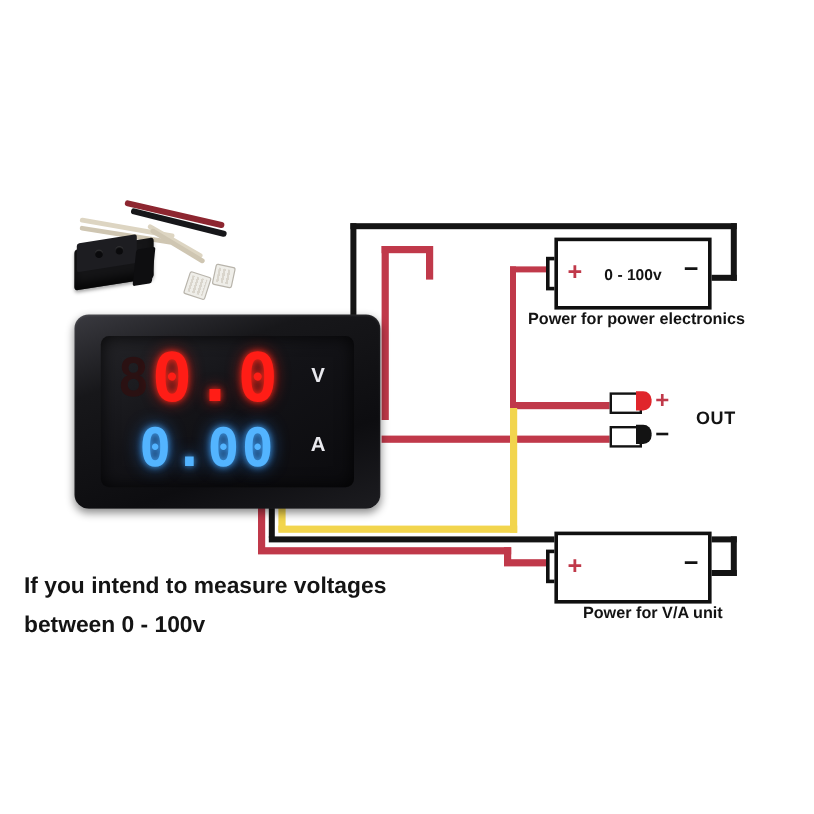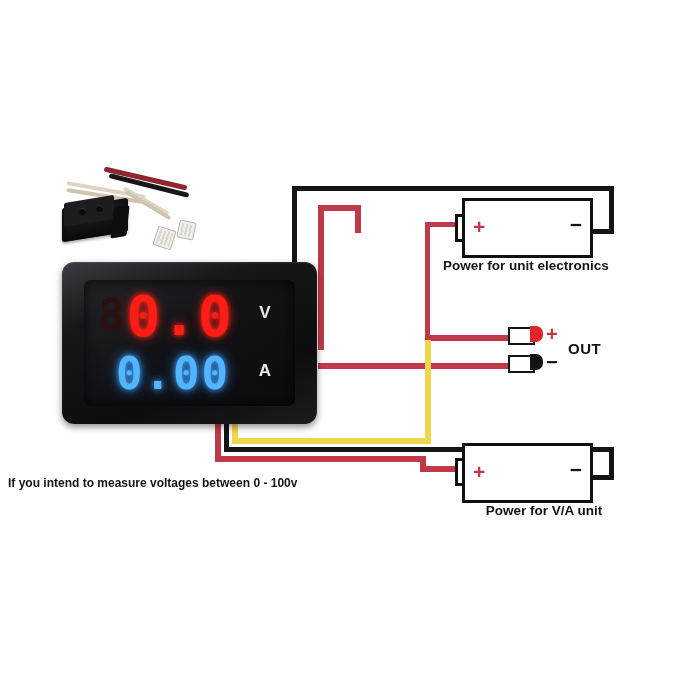--- a/index.html
+++ b/index.html
@@ -106,22 +106,22 @@
   
   .conn-shell{position:absolute;width:23px;height:14px;background:#ffffff;border:2.5px solid #131313;}
   .conn-tip{position:absolute;width:13px;height:16px;border-radius:0 7px 7px 0;}
   .sign{position:absolute;font-size:20px;font-weight:700;line-height:1;
     font-family:"Liberation Sans",sans-serif;}
   .out-label{position:absolute;font-size:15px;font-weight:700;color:#131313;
     letter-spacing:.5px;font-family:"Liberation Sans",sans-serif;}
 
   
   .note{
-    position:absolute;left:8px;top:473px;width:340px;
-    font-size:12px;font-weight:700;color:#141414;line-height:1.72;
+    position:absolute;left:20px;top:473px;width:340px;
+    font-size:19px;font-weight:700;color:#141414;line-height:1.72;
     font-family:"Liberation Sans",sans-serif;
   }
 </style>
 </head>
 <body>
 
 <div id="stage">
 
   <div>
 
@@ -196,35 +196,36 @@
         </span>
       </div>
 
     </div>
   </div>
 
   <div>
     <div class="bat-nub" style="left:455px;top:214px;width:9px;height:22px;"></div>
     <div class="battery" style="left:462px;top:198px;width:125px;height:54px;">
       <span class="bat-plus" style="left:8px;top:15px;">+</span>
+      <span class="bat-label" style="top:20px;">0 - 100v</span>
       <span class="bat-minus" style="right:8px;top:13px;">−</span>
     </div>
-    <div class="cap" style="left:440px;top:258px;width:172px;">Power for unit electronics</div>
+    <div class="cap" style="left:440px;top:258px;width:172px;">Power for power electronics</div>
   </div>
 
   <div>
     <div class="conn-shell" style="left:508px;top:327px;"></div>
     <div class="conn-tip" style="left:530px;top:326px;background:#e0262c;"></div>
     <span class="sign" style="left:546px;top:324px;color:#c0394a;">+</span>
 
     <div class="conn-shell" style="left:508px;top:355px;"></div>
     <div class="conn-tip" style="left:530px;top:354px;background:#131313;"></div>
     <span class="sign" style="left:546px;top:352px;color:#131313;">−</span>
 
-    <span class="out-label" style="left:568px;top:340px;">OUT</span>
+    <span class="out-label" style="left:580px;top:340px;">OUT</span>
   </div>
 
   <div>
     <div class="bat-nub" style="left:455px;top:458px;width:9px;height:22px;"></div>
     <div class="battery" style="left:462px;top:443px;width:125px;height:54px;">
       <span class="bat-plus" style="left:8px;top:15px;">+</span>
       <span class="bat-minus" style="right:8px;top:13px;">−</span>
     </div>
     <div class="cap" style="left:463px;top:503px;width:130px;margin-left:16px;">Power for V/A unit</div>
   </div>

